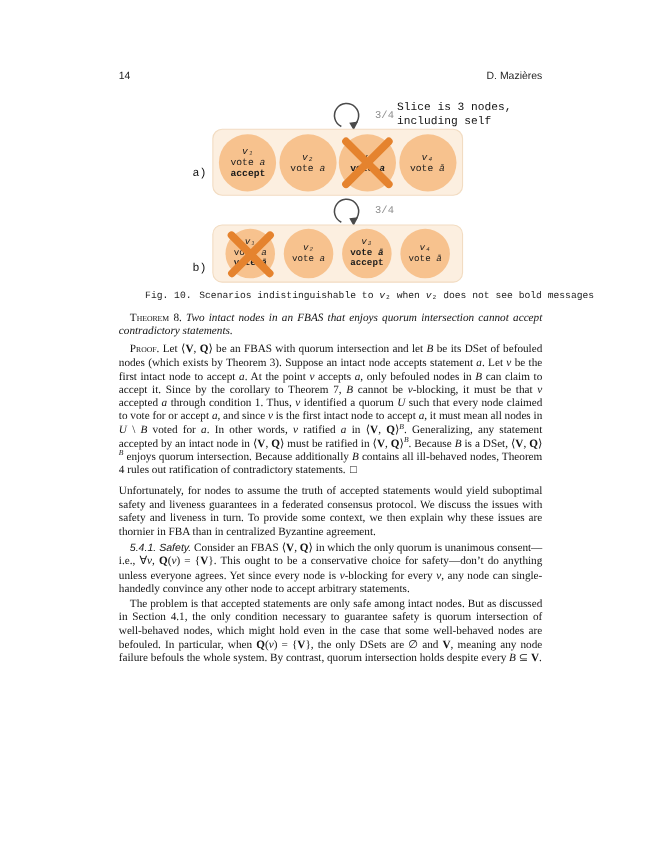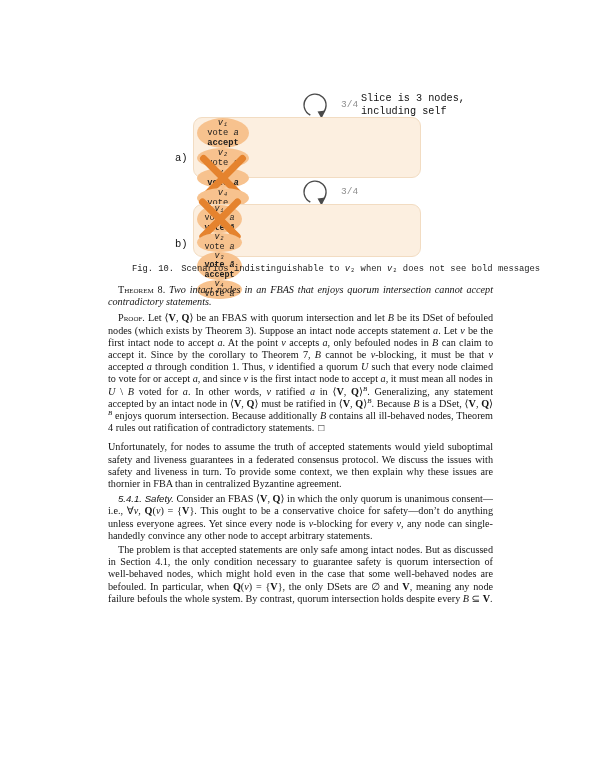--- a/index.html
+++ b/index.html
@@ -7,21 +7,21 @@
   body { background:#ffffff; font-family:"Liberation Serif", serif; color:#151515; position:relative; overflow:hidden; }
   .page { position:absolute; inset:0; background:#ffffff; }
 
   
   .pg-header { position:absolute; top:64px; left:108px; width:385px; display:flex; justify-content:space-between;
                font-family:"Liberation Sans", sans-serif; font-size:9.5px; color:#222; }
 
   
   .figure { position:absolute; top:0; left:0; width:600px; height:282px;font-family:Liberation Mono, monospace; }
   .panel { position:absolute; background:var(--panel,#fcefe0); border:1px solid var(--panel-border,#f2dcc2);
-           border-radius:9px; display:flex; align-items:flex-start; justify-content:space-evenly; padding:0 3px;flex-direction:column; }
+           border-radius:9px; display:flex; align-items:center; justify-content:space-evenly; padding:0 3px; }
   #panel-a { left:193px; top:117px; width:228px; height:61px; }
   #panel-b { left:193px; top:204px; width:228px; height:53px; }
   .node { position:relative; border-radius:50%; background:var(--circle,#f7c28e);
           display:flex; flex-direction:column; align-items:center; justify-content:center;
           text-align:center; color:#1c1c1c; }
   #panel-a .node { width:52px; height:52px; font-size:8.8px; line-height:10px; }
   #panel-b .node { width:45px; height:45px; font-size:8.4px; line-height:9.4px; }
   .node-id { font-style:italic; }
   .node-line.bold { font-weight:bold; }
   .cross { position:absolute; inset:0; pointer-events:none; }
@@ -62,20 +62,24 @@
   p.sub { margin-bottom:2px; }
   .subhead { font-family:"Liberation Sans", sans-serif; font-style:italic; font-size:9.6px; }
   sup { font-size:68%; line-height:0; }
   .qed { margin-left:4px; }
 </style>
 </head>
 <body>
 
 <div class="page">
 
+  <div class="pg-header">
+    <span>14</span>
+    <span>D. Mazières</span>
+  </div>
 
   <div class="figure">
 
     <svg class="loop" id="loop-a" viewBox="0 0 34 28">
       <path d="M10.3 23 A 11 11 0 1 1 21.5 22" fill="none" stroke="#4a4a4a" stroke-width="1.4"></path>
       <polygon points="17.5,19.5 25.5,18.5 21.5,26.5" fill="#4a4a4a"></polygon>
     </svg>
     <span class="loop-label" id="looplabel-a">3/4</span>
 
     <div class="annotation">

